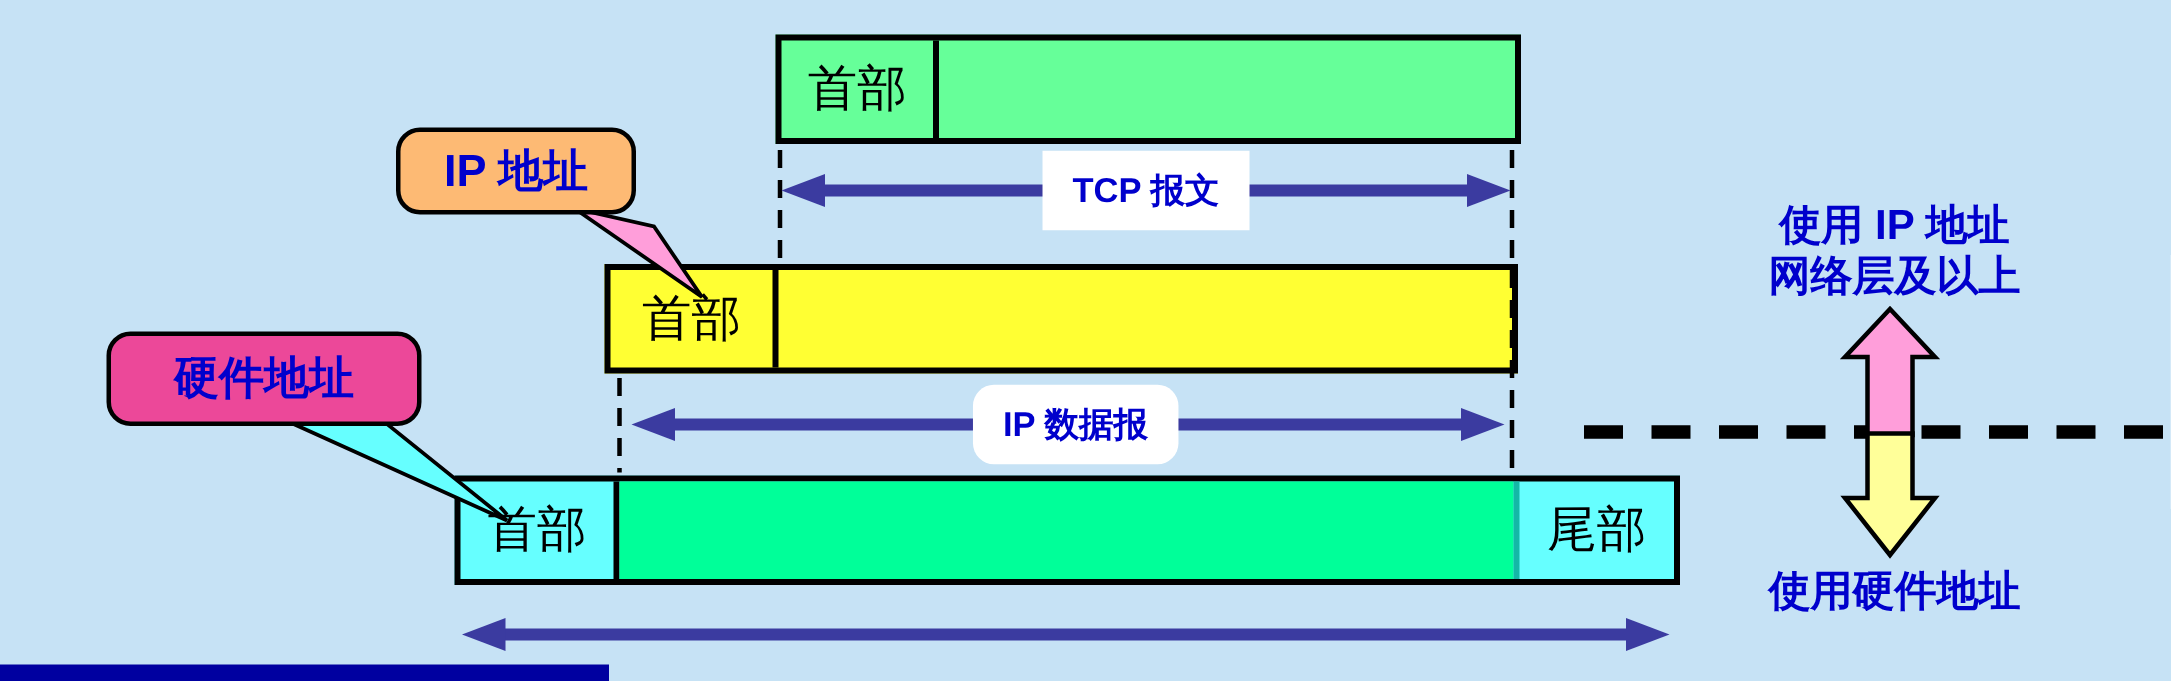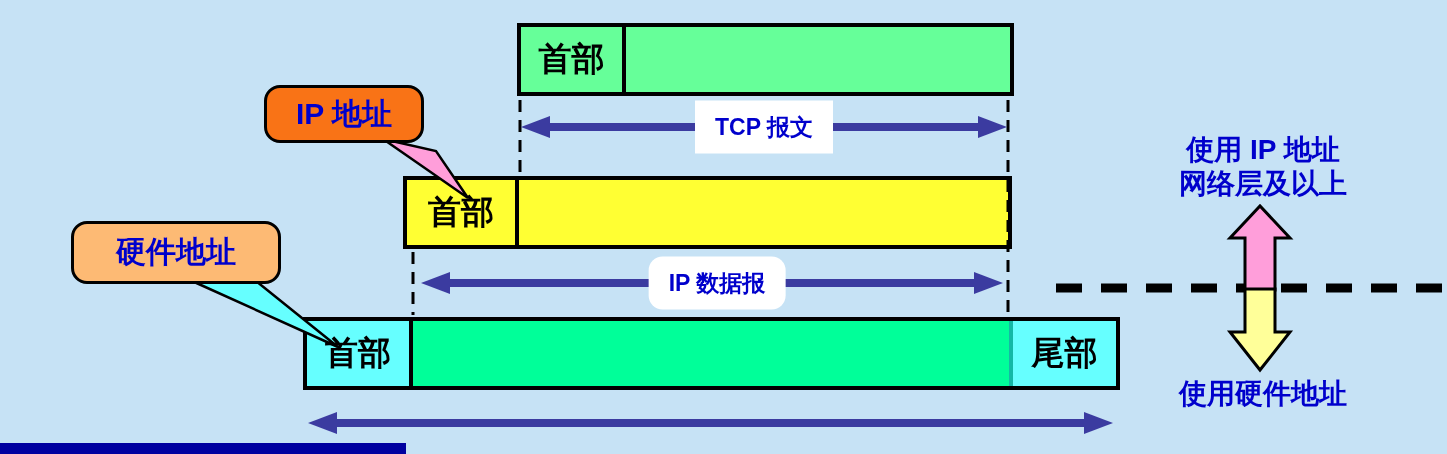--- a/index.html
+++ b/index.html
@@ -4,43 +4,43 @@
 <style>
   html,body{margin:0;padding:0;}
   body{font-family:"Liberation Sans","DejaVu Sans",sans-serif;}
   .stage{
     position:relative;width:1447px;height:454px;overflow:hidden;
     background:#C6E2F5;
   }
   
   .bar{position:absolute;display:flex;border:4px solid #000;box-sizing:border-box;z-index:1;}
   .cell{display:flex;align-items:center;justify-content:center;
-        font-weight:bold;font-size:33px;color:#000;box-sizing:border-box;white-space:nowrap;}
+        font-weight:normal;font-size:33px;color:#000;box-sizing:border-box;white-space:nowrap;}
   .app-bar{left:517px;top:23px;width:497px;height:73px;background:#66FF99;}
   .app-bar .hdr{width:105px;border-right:4px solid #000;}
   .app-bar .body{flex:1;}
   .ip-bar{left:403px;top:176px;width:609px;height:73px;background:#FFFF33;}
   .ip-bar .hdr{width:112px;border-right:4px solid #000;}
   .ip-bar .body{flex:1;}
   .mac-bar{left:303px;top:317px;width:817px;height:73px;background:#66FFFF;}
   .mac-bar .hdr{width:106px;border-right:4px solid #000;}
   .mac-bar .payload{flex:1;background:#00FF99;}
   .mac-bar .trl{width:107px;border-left:4px solid #14b8a6;}
   
   .overlay{position:absolute;left:0;top:0;z-index:2;}
   
   .span-label{position:absolute;transform:translate(-50%,-50%);z-index:3;
     background:#FFFFFF;color:#0000CC;font-weight:bold;font-size:23px;
     padding:11px 20px;white-space:nowrap;}
   
   .callout{position:absolute;z-index:3;border:3px solid #000;border-radius:16px;
     display:flex;align-items:center;justify-content:center;
     color:#0000CC;font-weight:bold;font-size:30px;white-space:nowrap;box-sizing:border-box;}
-  .callout.ip{left:264px;top:85px;width:160px;height:58px;background:#f97316;}
-  .callout.hw{left:71px;top:221px;width:210px;height:63px;background:#fdba74;}
+  .callout.ip{left:264px;top:85px;width:160px;height:58px;background:#fdba74;}
+  .callout.hw{left:71px;top:221px;width:210px;height:63px;background:#ec4899;}
   
   .note{position:absolute;z-index:3;transform:translateX(-50%);
     color:#0000CC;font-weight:bold;font-size:28px;line-height:34px;
     text-align:center;white-space:nowrap;}
   .note.upper{left:1263px;top:133px;}
   .note.lower{left:1263px;top:377px;}
   
   .navy-rule{position:absolute;left:0;top:443px;width:406px;height:11px;
     background:#0000A0;z-index:3;}
 </style>

